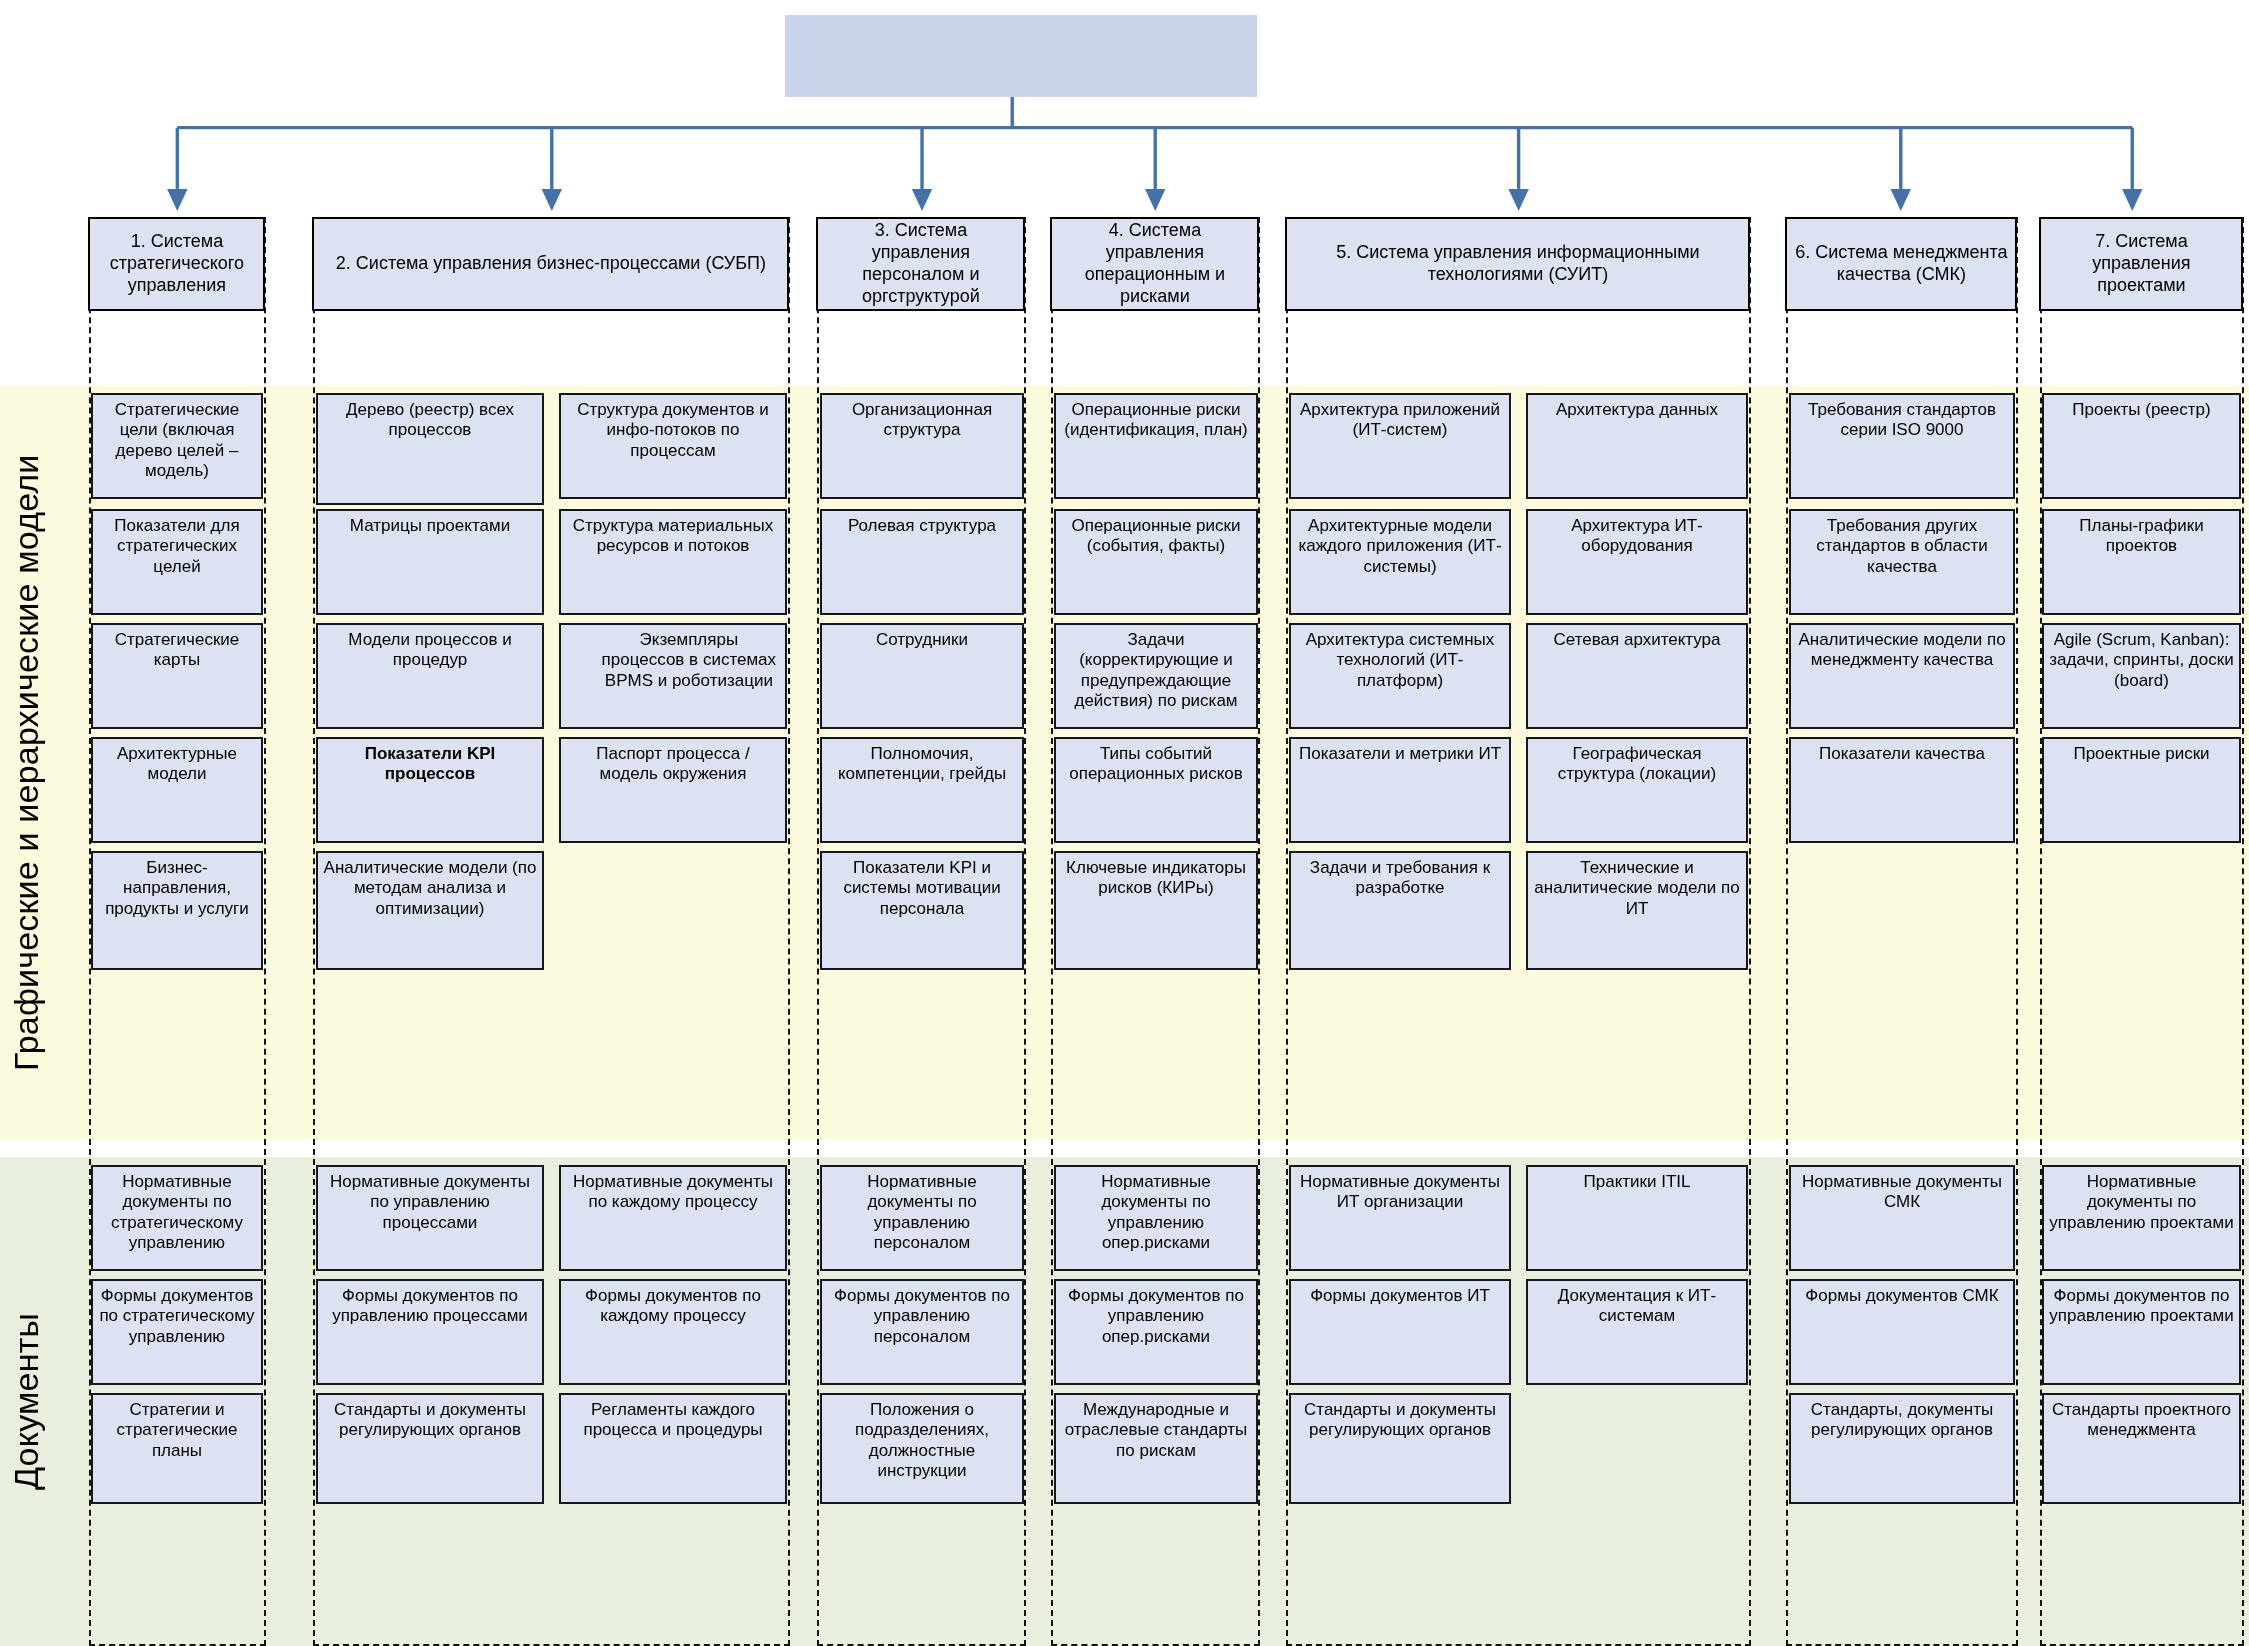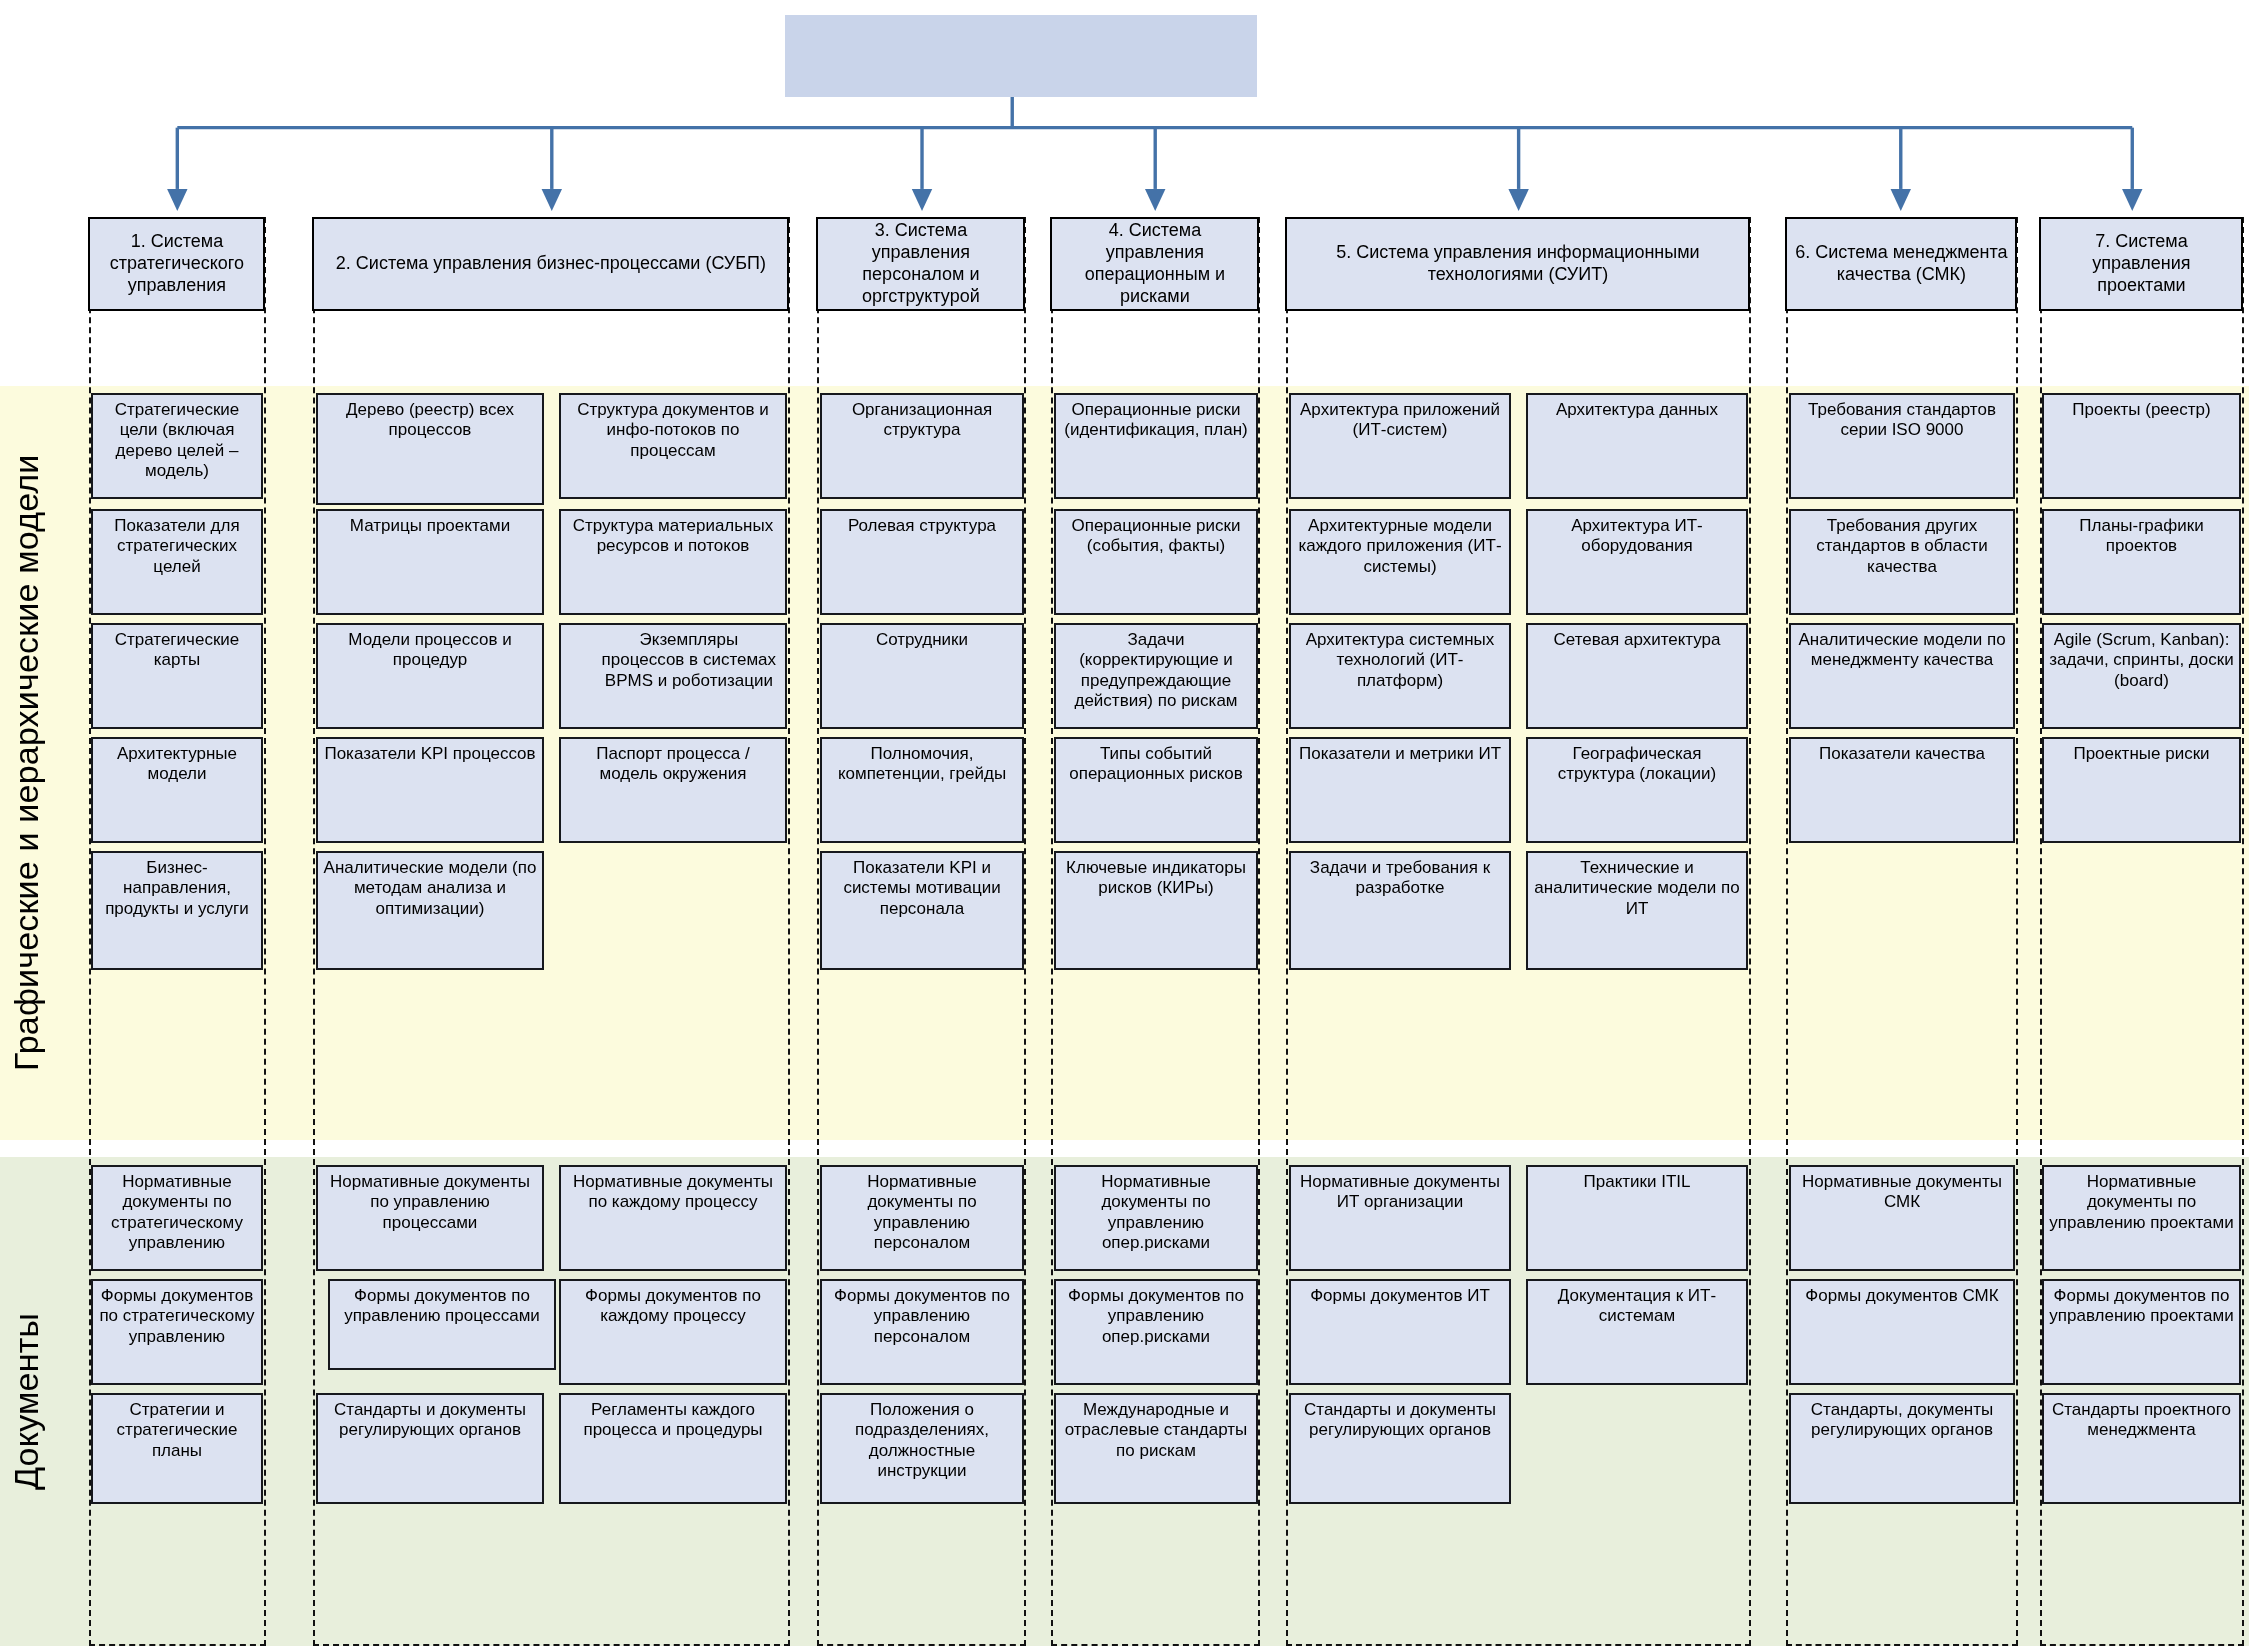--- a/index.html
+++ b/index.html
@@ -134,24 +134,24 @@
       <div class="cell" style="left: 91px; top: 851px; width: 172px; height: 119px;">Бизнес-направления, продукты и услуги</div>
       <div class="cell" style="left: 91px; top: 1165px; width: 172px; height: 106px;">Нормативные документы по стратегическому управлению</div>
       <div class="cell" style="left: 91px; top: 1279px; width: 172px; height: 106px;">Формы документов по стратегическому управлению</div>
       <div class="cell" style="left: 91px; top: 1393px; width: 172px; height: 111px;">Стратегии и стратегические планы</div>
       <div class="col" style="left: 313px; width: 477px;">
         <div class="col-head" style="width: 477px; height: 94px;">2. Система управления бизнес-процессами (СУБП)</div>
       </div>
       <div class="cell" style="left: 316px; top: 393px; width: 228px; height: 112px;">Дерево (реестр) всех процессов</div>
       <div class="cell" style="left: 316px; top: 509px; width: 228px; height: 106px;">Матрицы проектами</div>
       <div class="cell" style="left: 316px; top: 623px; width: 228px; height: 106px;">Модели процессов и процедур</div>
-      <div class="cell" style="left: 316px; top: 737px; width: 228px; height: 106px;">Показатели KPI процессов</div>
+      <div class="cell" style="left: 316px; top: 737px; width: 228px; height: 106px; font-weight: bold;">Показатели KPI процессов</div>
       <div class="cell" style="left: 316px; top: 851px; width: 228px; height: 119px;">Аналитические модели (по методам анализа и оптимизации)</div>
       <div class="cell" style="left: 316px; top: 1165px; width: 228px; height: 106px;">Нормативные документы по управлению процессами</div>
-      <div class="cell" style="left: 328px; top: 1279px; width: 228px; height: 91px;">Формы документов по управлению процессами</div>
+      <div class="cell" style="left: 316px; top: 1279px; width: 228px; height: 106px;">Формы документов по управлению процессами</div>
       <div class="cell" style="left: 316px; top: 1393px; width: 228px; height: 111px;">Стандарты и документы регулирующих органов</div>
       <div class="cell" style="left: 559px; top: 393px; width: 228px; height: 106px;">Структура документов и инфо-потоков по процессам</div>
       <div class="cell" style="left: 559px; top: 509px; width: 228px; height: 106px;">Структура материальных ресурсов и потоков</div>
       <div class="cell" style="left: 559px; top: 623px; width: 228px; height: 106px; padding-left: 36px;">Экземпляры процессов в системах BPMS и роботизации</div>
       <div class="cell" style="left: 559px; top: 737px; width: 228px; height: 106px;">Паспорт процесса / модель окружения</div>
       <div class="cell" style="left: 559px; top: 1165px; width: 228px; height: 106px;">Нормативные документы по каждому процессу</div>
       <div class="cell" style="left: 559px; top: 1279px; width: 228px; height: 106px;">Формы документов по каждому процессу</div>
       <div class="cell" style="left: 559px; top: 1393px; width: 228px; height: 111px;">Регламенты каждого процесса и процедуры</div>
       <div class="col" style="left: 817px; width: 209px;">
         <div class="col-head" style="width: 209px; height: 94px;">3. Система управления персоналом и оргструктурой</div>

